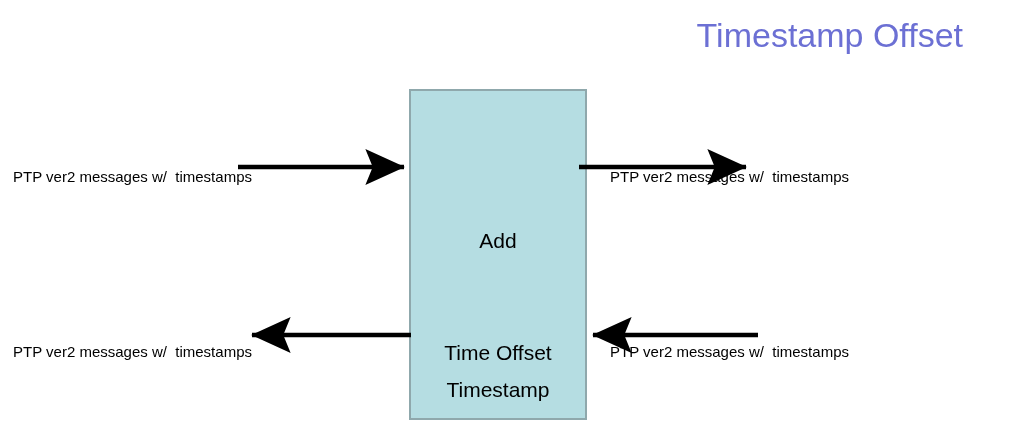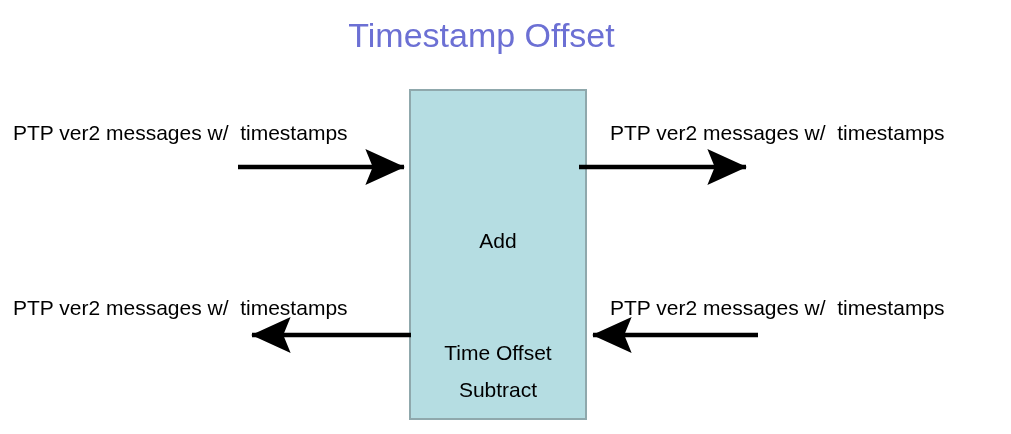--- a/index.html
+++ b/index.html
@@ -15,21 +15,21 @@
     overflow: hidden;
     font-family: "Liberation Sans", sans-serif;
   }
 
   
   .title {
     position: absolute;
     left: 0;
     top: 15px;
     width: 963px;
-    text-align: center;
+    text-align: right;
     font-size: 34px;
     line-height: 40px;
     color: #6c70d4;
     font-family: "Liberation Sans", sans-serif;
     white-space: pre;
   }
 
   
   .proc-box {
     position: absolute;
@@ -58,24 +58,25 @@
   }
   .box-text-sub {
     left: 383px;
     top: 292px;
   }
   .box-text .line { display: block; margin-top: 28px; }
 
   
   .flow-label {
     position: absolute;
-    font-size: 21px;
+    font-size: 15px;
     line-height: 26px;
     color: #000000;
     white-space: pre;
+    margin-top: 44px;
   }
   .label-tl { left: 13px;  top: 120px; }
   .label-tr { left: 610px; top: 120px; }
   .label-bl { left: 13px;  top: 295px; }
   .label-br { left: 610px; top: 295px; }
 
   
   #arrow-layer {
     position: absolute;
     left: 0;
@@ -112,21 +113,21 @@
 
     <line x1="758" y1="335" x2="593" y2="335" stroke="#000000" stroke-width="4.6" marker-end="url(#ah-left)"></line>
   </svg>
 
   <div class="box-text box-text-add">
     <span class="line">Add</span>
     <span class="line">Time Offset</span>
   </div>
 
   <div class="box-text box-text-sub">
-    <span class="line">Subtract</span>
+    <span class="line">Timestamp</span>
     <span class="line">Time Offset</span>
     
   </div>
 
   <div class="flow-label label-tl">PTP ver2 messages w/  timestamps</div>
 
   <div class="flow-label label-tr">PTP ver2 messages w/  timestamps</div>
 
   <div class="flow-label label-bl">PTP ver2 messages w/  timestamps</div>
 

